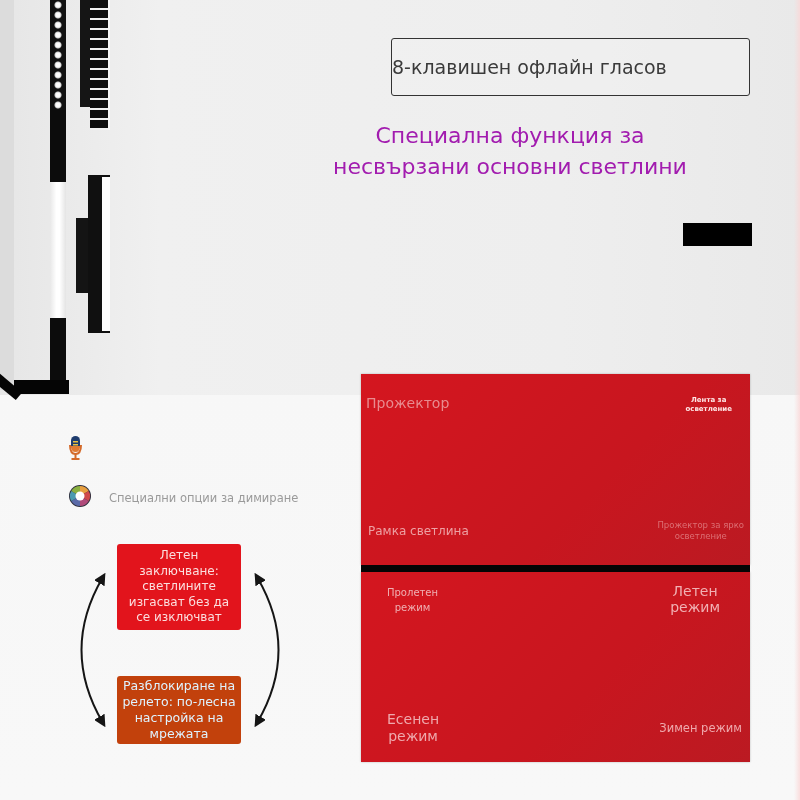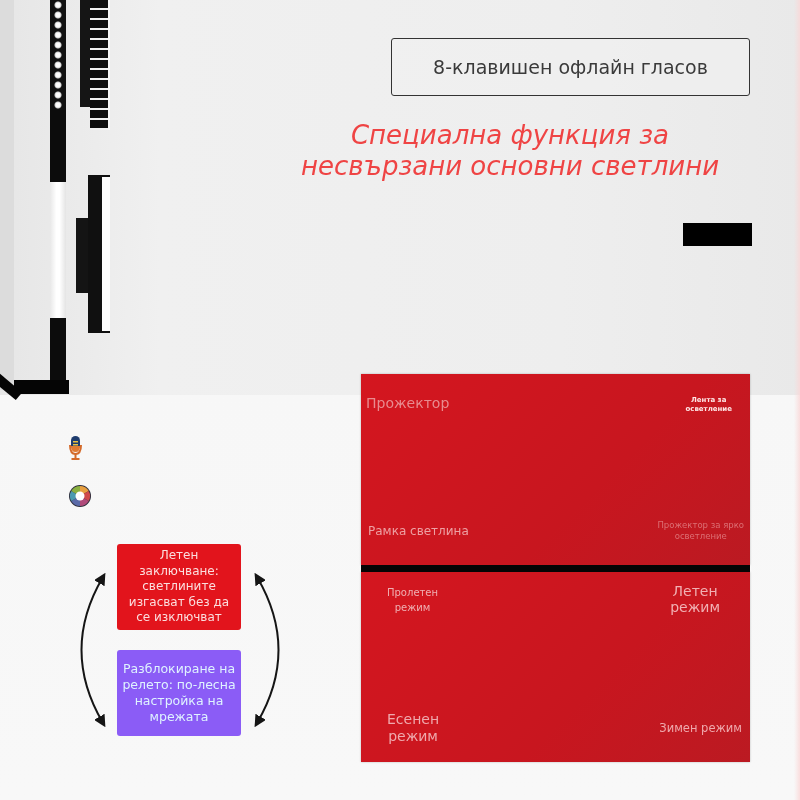--- a/index.html
+++ b/index.html
@@ -31,37 +31,37 @@
       background-image: repeating-linear-gradient(180deg, #0e0e0e 0 8px, #f2f2f2 8px 10px);
       border-right: 2px solid #f5f5f5; }
     .wall-light { position: absolute; left: 76px; top: 175px; width: 36px; height: 160px; }
     .wall-light .mount { position: absolute; left: 0; top: 43px; width: 14px; height: 75px; background: #141414; }
     .wall-light .body { position: absolute; left: 12px; top: 0; width: 22px; height: 158px; background: #101010; }
     .wall-light .glow { position: absolute; left: 26px; top: 2px; width: 8px; height: 154px; background: #fdfdfd; }
 
     
     .product-box { position: absolute; left: 391px; top: 38px; width: 357px; height: 56px;
       border: 1px solid #333; border-radius: 3px; background: rgba(240,240,240,0.6);
-      display: flex; flex-direction: column; align-items: center; justify-content: center; }
+      display: flex; flex-direction: column; justify-content: center; }
     .product-box span { font-size: 19px; line-height: 25px; color: #3a3a3a; }
     .feature-heading { position: absolute; left: 300px; top: 120px; width: 420px; text-align: center; }
-    .feature-heading span { display: block; font-size: 26px; line-height: 31px; color: #ef4444; font-style: italic; }
+    .feature-heading span { display: block; font-size: 22px; line-height: 31px; color: #a21caf; }
     .black-bar { position: absolute; left: 683px; top: 223px; width: 69px; height: 23px; background: #000; }
 
     
     .feature-row { position: absolute; left: 68px; display: flex; align-items: center; }
     .feature-row .label { font-size: 11.5px; color: #9a9a9a; margin-left: 16px; }
     .feature-row.r2 .label { margin-left: 17px; }
 
     
     .relay-box { position: absolute; left: 117px; width: 124px; border-radius: 3px;
       display: flex; flex-direction: column; align-items: center; justify-content: center; text-align: center; }
     .relay-box span { display: block; font-size: 12px; line-height: 15.5px; color: #fbdede; }
     .relay-red { top: 544px; height: 86px; background: #e2141c; }
-    .relay-blue { top: 650px; height: 86px; background: #8b5cf6; }
+    .relay-blue { top: 676px; height: 68px; background: #c2410c; }
     .relay-blue span { color: #dff3ff; font-size: 12.5px; line-height: 16px; }
     .arrows { position: absolute; left: 60px; top: 565px; width: 240px; height: 170px; }
 
     
     .panel { position: absolute; left: 361px; width: 389px; background: linear-gradient(135deg, #d4161f 0%, #c8161f 60%, #bb1a22 100%);
       box-shadow: 0 0 2px rgba(0,0,0,0.25); }
     .panel-top { top: 374px; height: 191px; }
     .panel-sep { position: absolute; left: 361px; top: 565px; width: 389px; height: 7px; background: #050505; }
     .panel-bottom { top: 572px; height: 190px; }
     .panel .t { position: absolute; color: #e88b8f; }
@@ -130,20 +130,21 @@
       <circle cx="12" cy="12" r="11" fill="#2c2c3a"></circle>
       <path d="M12 12 L12 2 A10 10 0 0 1 20.7 7 Z" fill="#e8a040"></path>
       <path d="M12 12 L20.7 7 A10 10 0 0 1 20.7 17 Z" fill="#d04a4a"></path>
       <path d="M12 12 L20.7 17 A10 10 0 0 1 12 22 Z" fill="#b04a7a"></path>
       <path d="M12 12 L12 22 A10 10 0 0 1 3.3 17 Z" fill="#5a6aa8"></path>
       <path d="M12 12 L3.3 17 A10 10 0 0 1 3.3 7 Z" fill="#4a9ab0"></path>
       <path d="M12 12 L3.3 7 A10 10 0 0 1 12 2 Z" fill="#8ab040"></path>
       <circle cx="12" cy="12" r="4.5" fill="#ffffff"></circle>
     </svg>
   </span>
+  <span class="label">Специални опции за димиране</span>
 </div>
 
 <svg class="arrows" viewBox="0 0 240 170">
   <defs>
     <marker id="ah" viewBox="0 0 10 10" refX="6" refY="5" markerWidth="6" markerHeight="6" orient="auto-start-reverse">
       <path d="M0 0 L10 5 L0 10 Z" fill="#151515"></path>
     </marker>
   </defs>
   <path d="M43 12 Q0 85 43 158" stroke="#151515" stroke-width="2" fill="none" marker-start="url(#ah)" marker-end="url(#ah)"></path>
   <path d="M197 12 Q240 85 197 158" stroke="#151515" stroke-width="2" fill="none" marker-start="url(#ah)" marker-end="url(#ah)"></path>

